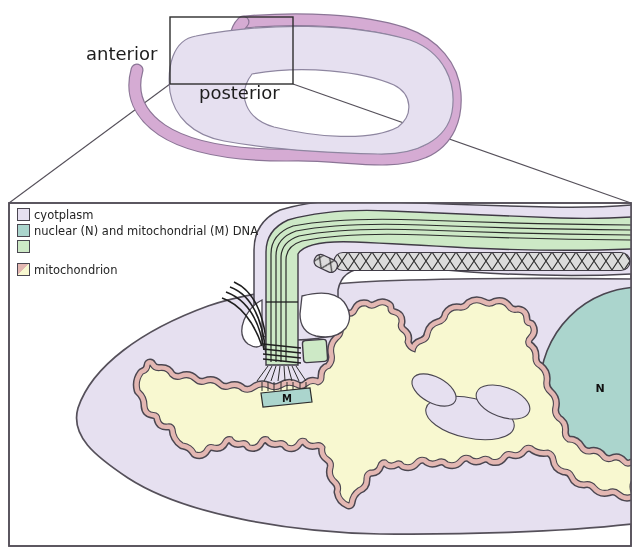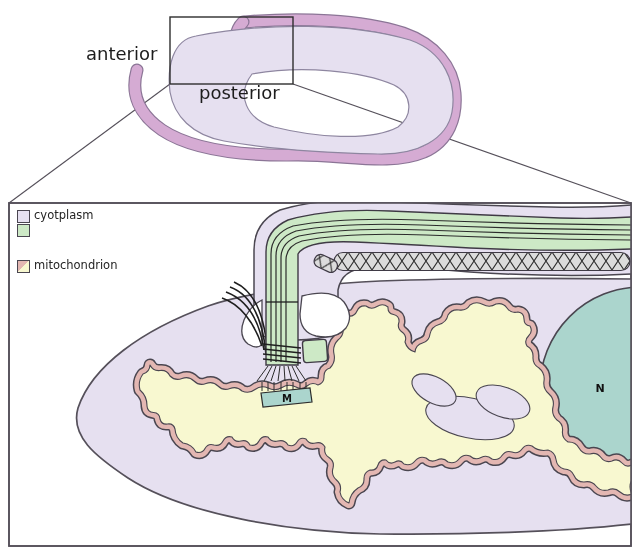--- a/index.html
+++ b/index.html
@@ -1,22 +1,22 @@
 <!DOCTYPE html>
 <html style="--cytoplasm: #e6e0f0; --dna: #abd5cd; --flagellum: #cde9c6; --mito-membrane: #e3b7b2; --mito-matrix: #f8f8d0; --overview-flagellum: #d5abd3;"><head>
 <meta charset="utf-8">
 <style>
   html,body{margin:0;padding:0;background:#fff;}
   .stage{position:relative;width:640px;height:557px;overflow:hidden;
          font-family:"DejaVu Sans","Liberation Sans",sans-serif;}
   .stage svg{position:absolute;left:0;top:0;}
   .ov-label{position:absolute;font-size:18px;color:#1d1d1d;}
   .legend{position:absolute;left:17px;top:208px;}
-  .legend-row{display:flex;align-items:flex-end;margin-bottom:1px;}
-  .legend-row.gap{margin-top:21px;}
+  .legend-row{display:flex;align-items:flex-start;margin-bottom:1px;}
+  .legend-row.gap{margin-top:10px;}
   .swatch{width:11px;height:11px;border:1.2px solid #4a4650;margin-right:4px;flex:0 0 auto;}
   .sw-cytoplasm{background:var(--cytoplasm);}
   .sw-dna{background:var(--dna);}
   .sw-flagellum{background:var(--flagellum);}
   .sw-mito{background:linear-gradient(135deg,var(--mito-membrane) 50%,var(--mito-matrix) 50%);}
   .legend-label{font-size:11.5px;color:#242424;line-height:15px;white-space:nowrap;}
   
   .body-ov{fill:var(--cytoplasm);stroke:#8e86a0;stroke-width:1.2;fill-rule:evenodd;}
   .flag-dark{fill:none;stroke:#8b7596;stroke-width:13;stroke-linecap:round;}
   .flag-pink{fill:none;stroke:var(--overview-flagellum);stroke-width:10.6;stroke-linecap:round;}
@@ -147,20 +147,24 @@
 
 <div class="ov-label" style="left:86px;top:43px;">anterior</div>
 <div class="ov-label" style="left:199px;top:82px;">posterior</div>
 
 <div class="legend">
   <div class="legend-row">
     <span class="swatch sw-cytoplasm"></span>
     <span class="legend-label">cyotplasm</span>
   </div>
   <div class="legend-row">
+    <span class="swatch sw-dna"></span>
+    <span class="legend-label">nuclear (N) and mitochondrial (M) DNA</span>
+  </div>
+  <div class="legend-row">
     <span class="swatch sw-flagellum"></span>
   </div>
   <div class="legend-row gap">
     <span class="swatch sw-mito"></span>
     <span class="legend-label">mitochondrion</span>
   </div>
 </div>
 
 </div>
 

